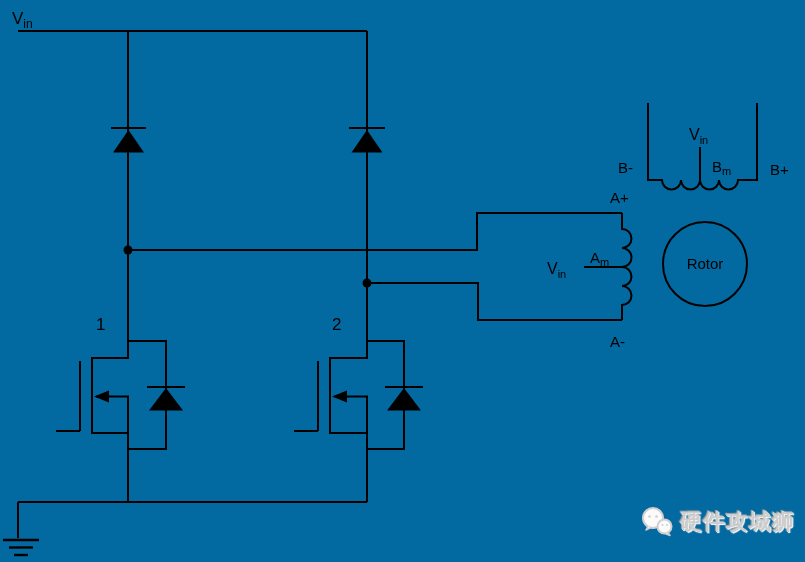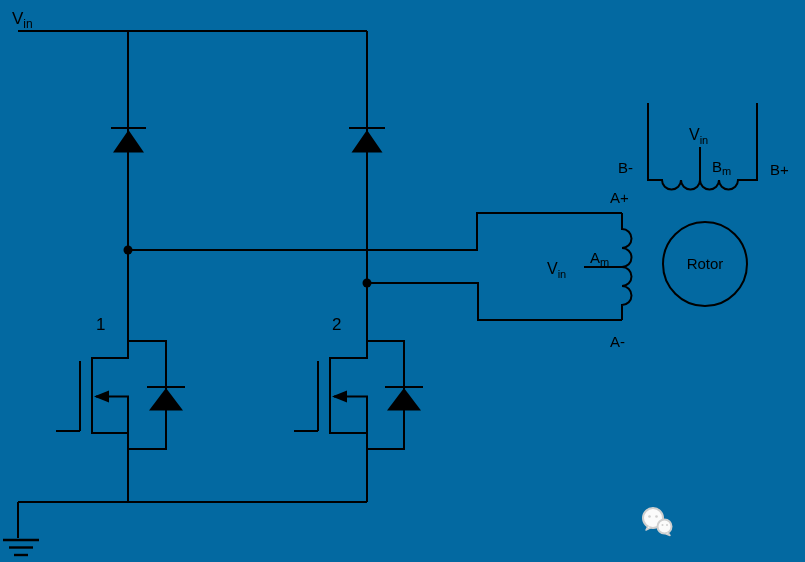--- a/index.html
+++ b/index.html
@@ -136,14 +136,15 @@
     <svg width="34" height="34" viewBox="0 0 34 34">
       <circle cx="13" cy="13" r="10" fill="#fbfbfb" stroke="#cfcfcf" stroke-width="2"></circle>
       <circle cx="9.5" cy="11.5" r="1.3" fill="#cfcfcf"></circle>
       <circle cx="16.5" cy="11.5" r="1.3" fill="#cfcfcf"></circle>
       <path d="M8,21 L6,25 L11,22.5" fill="#fbfbfb" stroke="#cfcfcf" stroke-width="1.5" stroke-linejoin="round"></path>
       <circle cx="24.5" cy="21.5" r="7" fill="#fbfbfb" stroke="#cfcfcf" stroke-width="2"></circle>
       <circle cx="22.5" cy="20" r="1" fill="#cfcfcf"></circle>
       <circle cx="27" cy="20" r="1" fill="#cfcfcf"></circle>
       <path d="M28,27.5 L30,30.5 L25.5,28.8" fill="#fbfbfb" stroke="#cfcfcf" stroke-width="1.5" stroke-linejoin="round"></path>
     </svg>
+    <span class="watermark-text">硬件攻城狮</span>
   </div>
 </div>
 
 </body></html>

